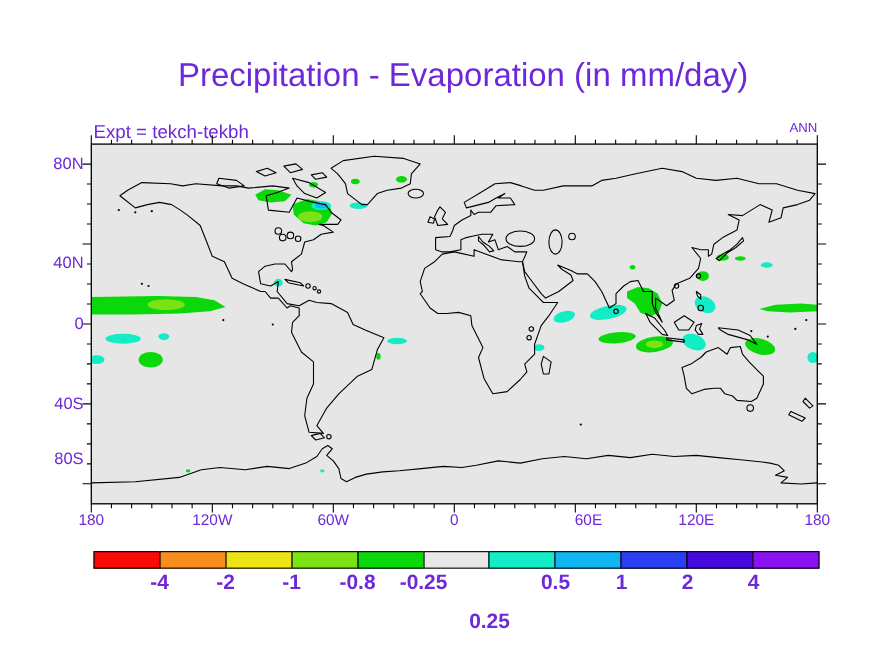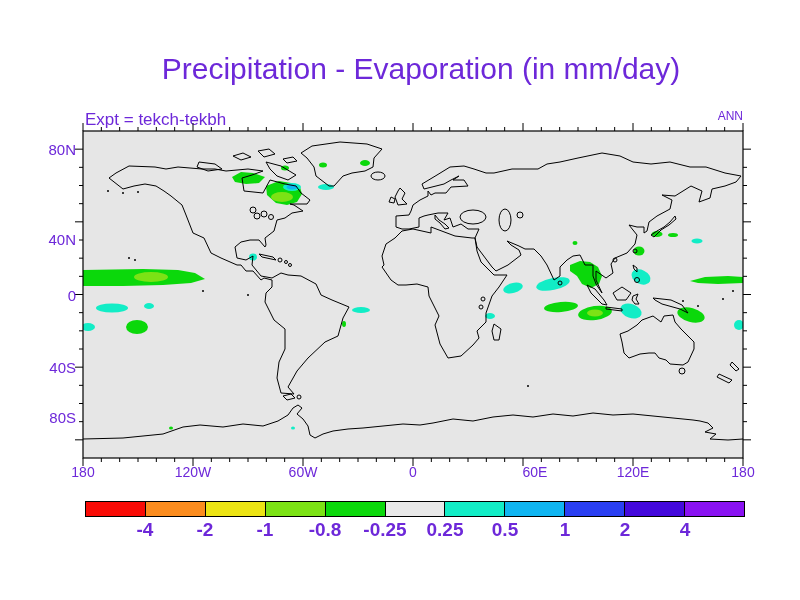--- a/index.html
+++ b/index.html
@@ -299,19 +299,19 @@
       <div class="cbar-cell" style="background: rgb(42, 63, 242);"></div>
       <div class="cbar-cell" style="background: rgb(68, 9, 220);"></div>
       <div class="cbar-cell" style="background: rgb(138, 18, 242);"></div>
     </div>
   <div id="cbar-labels">
       <div class="cbar-label" style="left: 145px;">-4</div>
       <div class="cbar-label" style="left: 205px;">-2</div>
       <div class="cbar-label" style="left: 265px;">-1</div>
       <div class="cbar-label" style="left: 325px;">-0.8</div>
       <div class="cbar-label" style="left: 385px;">-0.25</div>
-      <div class="cbar-label" style="left: 445px;">0.25</div>
+      <div class="cbar-label" style="left: 445px; margin-top: 36px;">0.25</div>
       <div class="cbar-label" style="left: 505px;">0.5</div>
       <div class="cbar-label" style="left: 565px;">1</div>
       <div class="cbar-label" style="left: 625px;">2</div>
       <div class="cbar-label" style="left: 685px;">4</div>
     </div>
 </div>
 
 </body></html>

